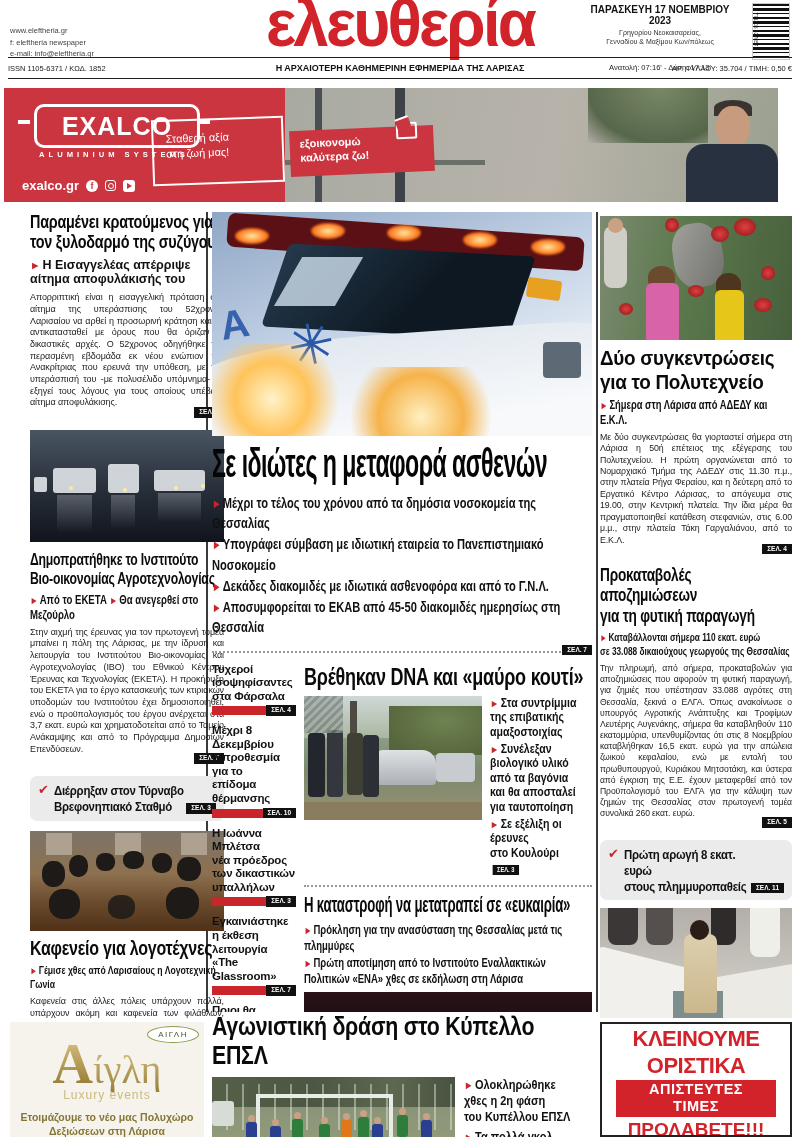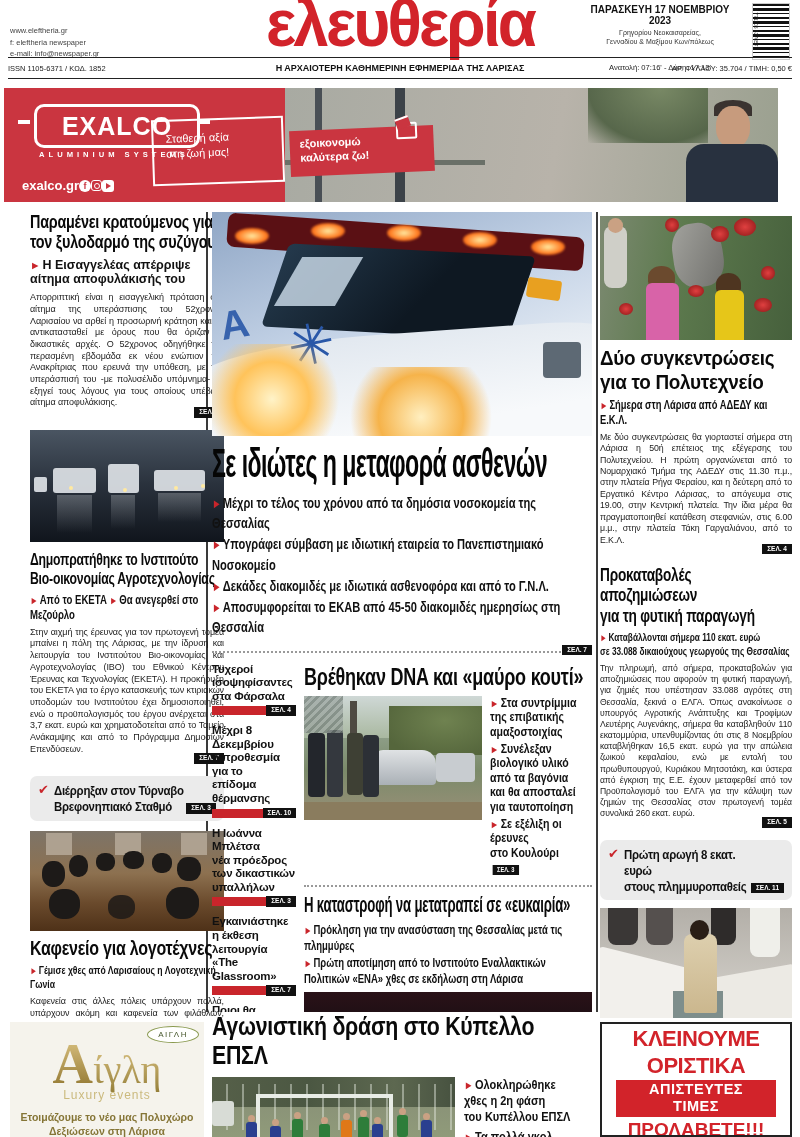--- a/index.html
+++ b/index.html
@@ -43,21 +43,21 @@
   .bn-win2{position:absolute;left:110px;top:0;width:10px;height:100%;background:#3c4248;}
   .bn-sill{position:absolute;left:0;top:72px;width:200px;height:5px;background:#6a7068;}
   .bn-green{position:absolute;right:70px;top:0;width:120px;height:55px;background:radial-gradient(ellipse at 60% 0%,#73855f,#4d5f41 70%,transparent 100%);opacity:.9;}
   .bn-man-head{position:absolute;right:28px;top:18px;width:34px;height:42px;border-radius:46%;background:#c79b7d;}
   .bn-man-hair{position:absolute;right:26px;top:12px;width:38px;height:16px;border-radius:50% 50% 0 0;background:#3a3330;}
   .bn-man-body{position:absolute;right:0;top:56px;width:92px;height:60px;border-radius:18px 18px 0 0;background:#28313f;}
   .bn-logo-box{position:absolute;left:30px;top:16px;width:160px;height:38px;border:3px solid #fff;border-radius:10px;
                display:flex;align-items:center;justify-content:center;color:#fff;font-weight:800;font-size:25px;letter-spacing:1px;}
   .bn-dash{position:absolute;top:32px;width:12px;height:4px;background:#fff;}
   .bn-sub{position:absolute;left:22px;top:62px;width:176px;text-align:center;color:#fff;font-size:7.6px;letter-spacing:4px;font-weight:600;}
-  .bn-site{position:absolute;left:18px;bottom:9px;color:#fff;font-weight:bold;font-size:13px;display:flex;align-items:center;gap:0;}
+  .bn-site{position:absolute;left:18px;bottom:9px;color:#fff;font-weight:bold;font-size:13px;display:flex;align-items:center;gap:7px;}
   .soc{width:12px;height:12px;display:inline-flex;align-items:center;justify-content:center;}
   .soc-fb{background:#fff;border-radius:50%;color:#ca3540;font-size:9px;font-weight:bold;}
   .soc-ig{border:1.5px solid #fff;border-radius:3px;position:relative;width:9px;height:9px;}
   .soc-ig:after{content:"";position:absolute;left:2px;top:2px;width:4px;height:4px;border:1px solid #fff;border-radius:50%;}
   .soc-yt{background:#fff;border-radius:3px;position:relative;}
   .soc-yt:after{content:"";position:absolute;left:4px;top:3px;border-left:5px solid #ca3540;border-top:3px solid transparent;border-bottom:3px solid transparent;}
   .bn-box1{position:absolute;left:148px;top:30px;width:116px;height:52px;border:2px solid #fff;transform:rotate(-2deg);
            color:#fff;font-size:11px;line-height:1.35;padding:10px 0 0 12px;}
   .bn-box2{position:absolute;left:286px;top:40px;width:134px;height:40px;background:#ca3540;transform:rotate(-2.5deg);
            color:#fff;font-size:11px;font-weight:600;line-height:1.3;padding:6px 0 0 10px;}
@@ -171,21 +171,21 @@
 </style>
 </head>
 <body>
 
 <div class="page">
 
   <div class="masthead">
     <div class="mh-left">
       <div>www.eleftheria.gr</div>
       <div>f: eleftheria newspaper</div>
-      <div>e-mail: info@newspaper.gr</div>
+      <div>e-mail: info@eleftheria.gr</div>
     </div>
     <div class="mh-logo">ελευθερία</div>
     <div class="mh-right">
       <div class="mh-date">ΠΑΡΑΣΚΕΥΗ 17 ΝΟΕΜΒΡΙΟΥ 2023</div>
       <div class="mh-saints lines">Γρηγορίου Νεοκαισαρείας,
 Γενναδίου &amp; Μαξίμου Κων/πόλεως</div>
       <div class="mh-sun">Ανατολή: 07:16' - Δύση: 17:13'</div>
     </div>
     <div class="barcode">
       <div class="bc-num">9 771105 637057</div>

